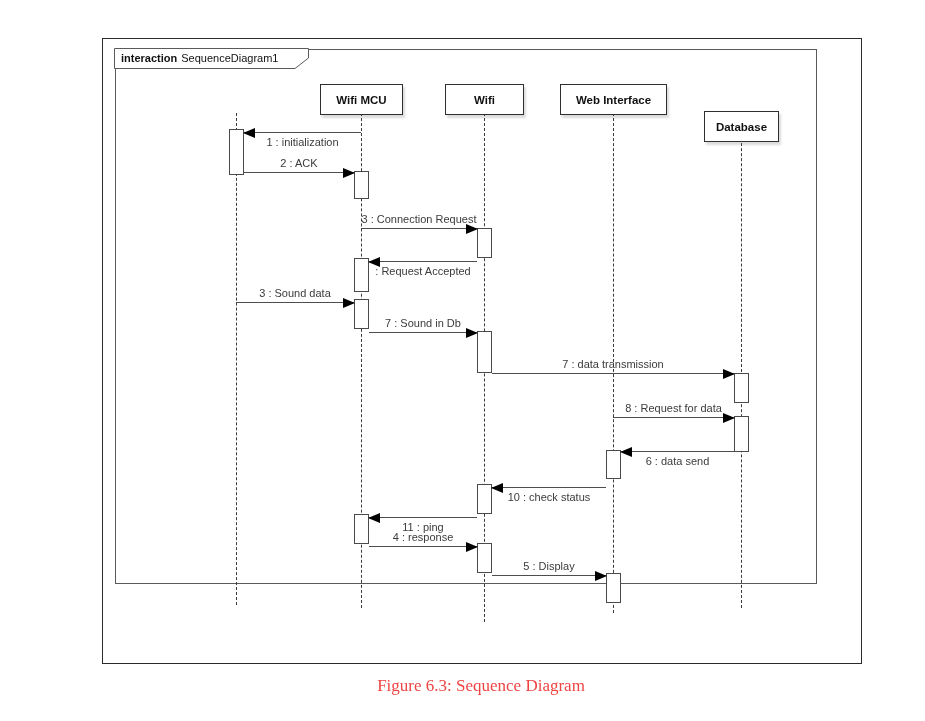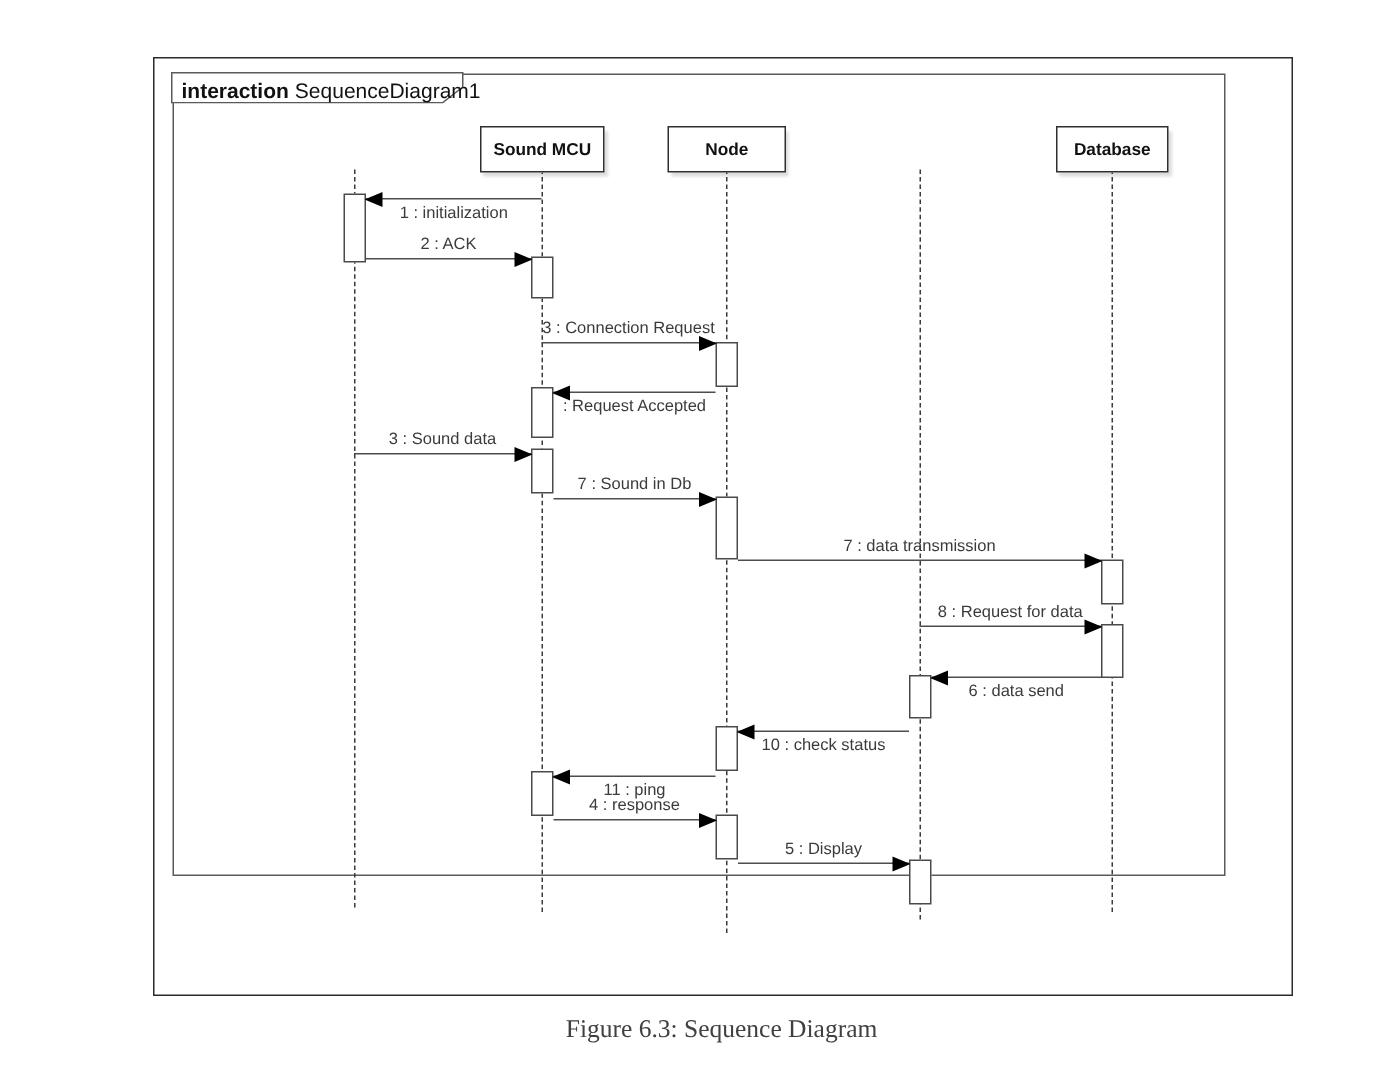--- a/index.html
+++ b/index.html
@@ -7,21 +7,21 @@
         font-family:"Liberation Sans",sans-serif;overflow:hidden;}
 
   
   .figure-box{position:absolute;left:102px;top:38px;width:758px;height:624px;
               border:1px solid #2b2b2b;background:#ffffff;}
 
   
   .uml-frame{position:absolute;left:115px;top:49px;width:700px;height:533px;
              border:1px solid #5a5a5a;}
   .frame-tab{position:absolute;left:114px;top:48px;width:196px;height:21px;}
-  .frame-tab-label{position:absolute;left:121px;top:52px;font-size:14px;color:#111;white-space:nowrap;}
+  .frame-tab-label{position:absolute;left:121px;top:52px;font-size:11px;color:#111;white-space:nowrap;}
   .frame-tab-label .kw{font-weight:bold;}
   .frame-tab-label .nm{margin-left:4px;font-weight:normal;}
 
   
   .participant{position:absolute;top:84px;height:29px;background:#ffffff;
                border:1px solid #2f2f2f;box-shadow:2px 3px 2px rgba(0,0,0,0.14);
                display:flex;align-items:center;justify-content:center;
                font-weight:bold;font-size:11.5px;color:#111;z-index:4;}
 
   
@@ -39,21 +39,21 @@
                border-left:12px solid #000;}
   .arrow.left{left:-1px;border-top:5px solid transparent;border-bottom:5px solid transparent;
               border-right:12px solid #000;}
   .msg-label{position:absolute;left:0;right:0;text-align:center;font-size:11px;
              color:#3b3b3b;white-space:nowrap;}
   .msg-label.above{bottom:3px;}
   .msg-label.below{top:4px;}
 
   
   .caption{position:absolute;left:102px;top:676px;width:758px;text-align:center;
-           font-family:"Liberation Serif",serif;font-size:17px;color:#404040;}
+           font-family:"Liberation Serif",serif;font-size:17px;color:#ef4444;}
 </style>
 </head>
 <body>
 
 <div class="page">
 
   <div class="figure-box"></div>
 
   <div class="uml-frame"></div>
   <svg class="frame-tab" width="196" height="21" viewBox="0 0 196 21">
@@ -142,19 +142,20 @@
     <div class="msg-line"></div>
     <div class="arrow right"></div>
     <span class="msg-label above">4 : response</span>
   </div>
   <div class="message" style="left:492px;top:575px;width:114px;">
     <div class="msg-line"></div>
     <div class="arrow right"></div>
     <span class="msg-label above">5 : Display</span>
   </div>
 
-  <div class="participant" style="left:320px;width:81px;">Sound MCU</div>
-  <div class="participant" style="left:445px;width:77px;">Node</div>
-  <div class="participant" style="left:704px;width:73px;">Database</div>
+  <div class="participant" style="left:320px;width:81px;">Wifi MCU</div>
+  <div class="participant" style="left:445px;width:77px;">Wifi</div>
+  <div class="participant" style="left:560px;width:105px;">Web Interface</div>
+  <div class="participant" style="left:704px;width:73px;margin-top:27px;">Database</div>
 
   <div class="caption">Figure 6.3: Sequence Diagram</div>
 
 </div>
 
 </body></html>

